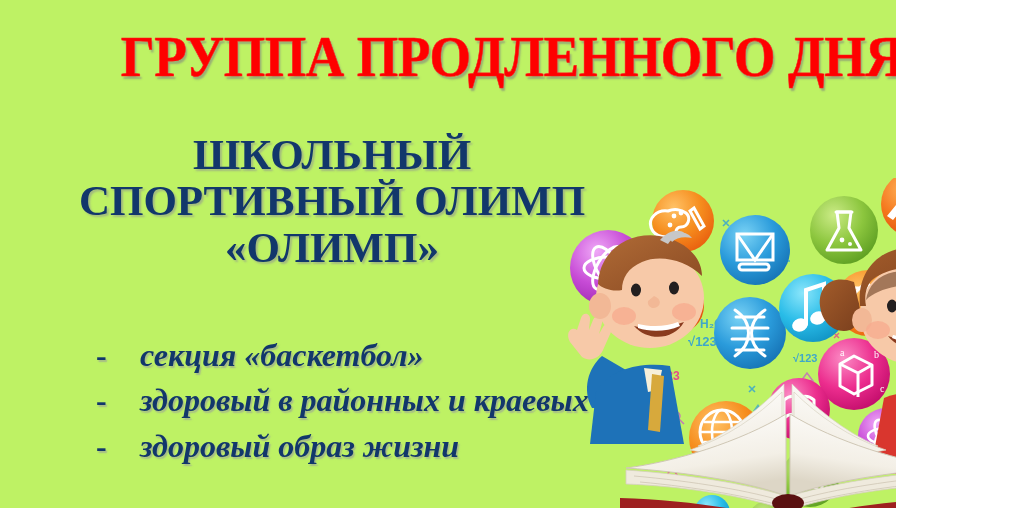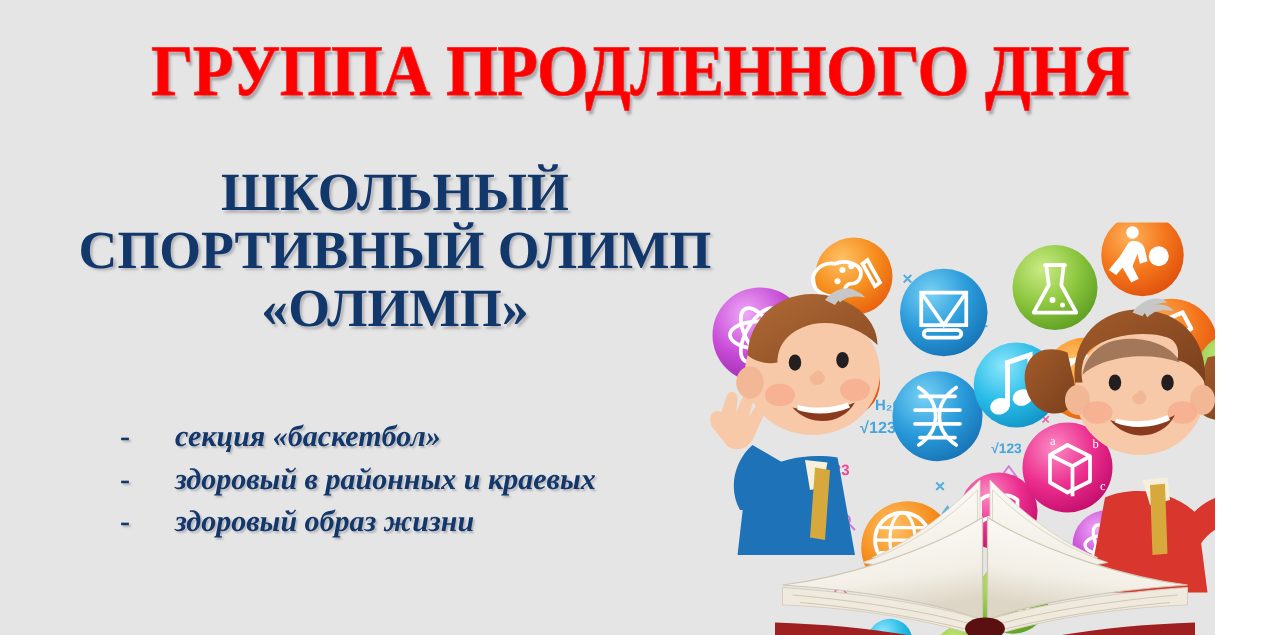--- a/index.html
+++ b/index.html
@@ -6,23 +6,23 @@
   html, body {
     margin: 0;
     padding: 0;
     background: #ffffff;
   }
   body {
     font-family: "Liberation Serif", "DejaVu Serif", serif;
   }
   #slide {
     position: relative;
-    width: 972px;
+    width: 896px;
     height: 508px;
-    background: #e5e5e5;
+    background: #bef264;
     overflow: hidden;
   }
 
   
   #main-title {
     position: absolute;
     left: 0;
     top: 28px;
     width: 1024px;
     text-align: center;
@@ -35,21 +35,21 @@
     transform: scaleX(0.92);
     transform-origin: 50% 50%;
     white-space: nowrap;
     text-shadow: 2px 3px 2px rgba(120,120,130,0.55);
     -webkit-text-stroke: 0.6px #ff1a1a;
   }
 
   
   #club-heading {
     position: absolute;
-    left: 36px;
+    left: 52px;
     top: 132px;
     width: 560px;
     text-align: center;
     font-family: "Liberation Serif", "DejaVu Serif", serif;
     font-weight: bold;
     font-size: 43px;
     line-height: 1.08;
     color: #12376B;
     text-shadow: 2px 2px 2px rgba(140,140,150,0.55);
   }
@@ -60,21 +60,21 @@
 
   
   #benefits-list {
     position: absolute;
     left: 96px;
     top: 333px;
     width: 520px;
     font-family: "Liberation Serif", "DejaVu Serif", serif;
     font-weight: bold;
     font-style: italic;
-    font-size: 24px;
+    font-size: 32px;
     line-height: 1.42;
     color: #12376B;
     text-shadow: 1.5px 1.5px 1.5px rgba(150,150,160,0.6);
   }
   .bl-row {
     display: block;
     white-space: nowrap;
   }
   .bl-dash {
     display: inline-block;

